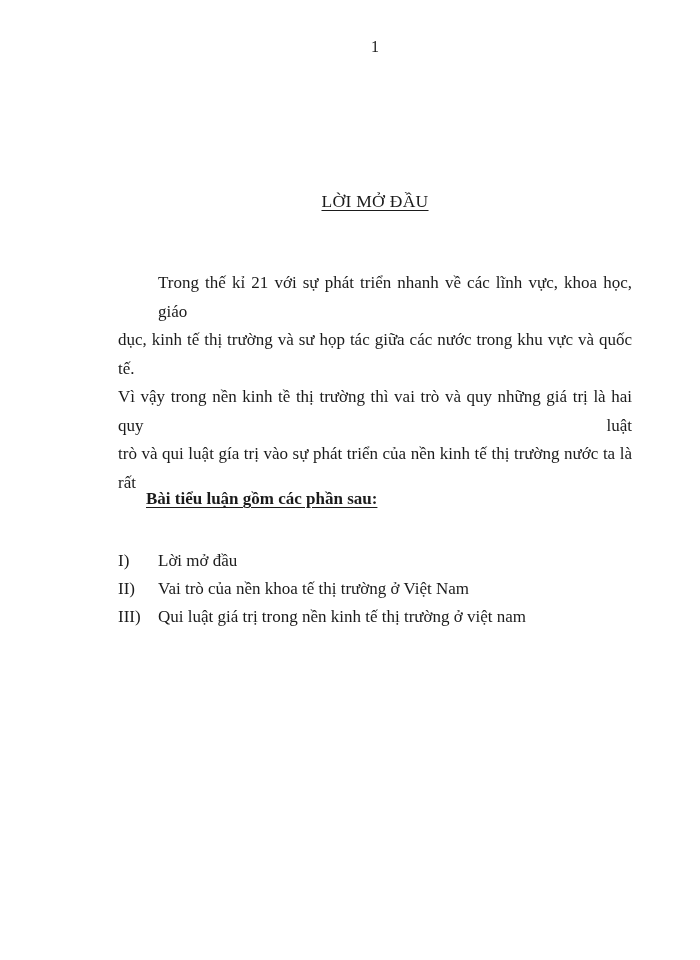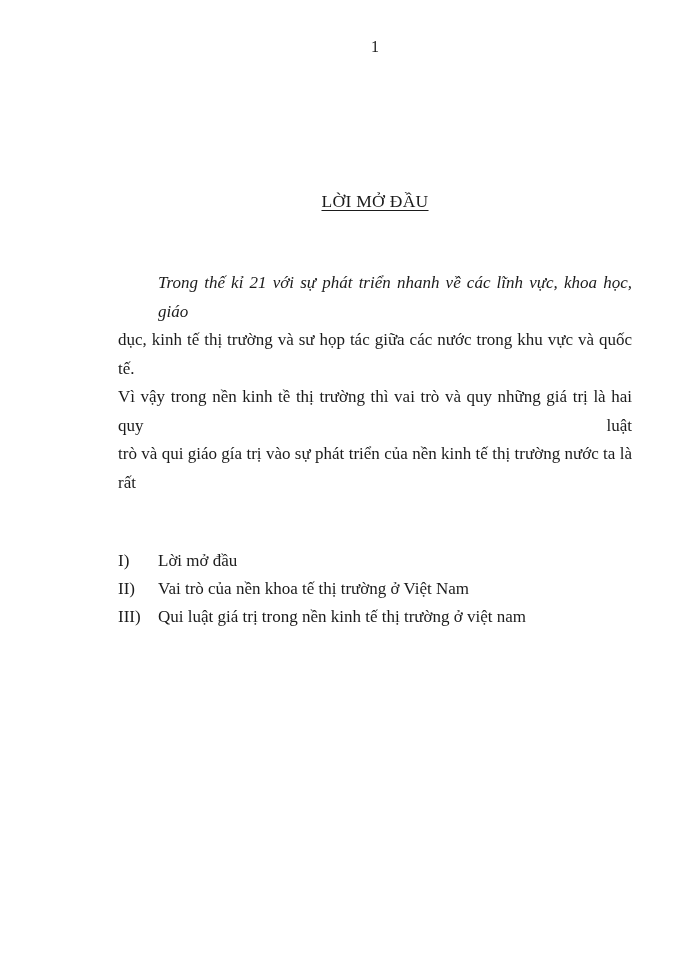--- a/index.html
+++ b/index.html
@@ -44,21 +44,21 @@
     width: 514px;
     font-size: 17px;
     line-height: 28.5px;
   }
   .pline {
     text-align: justify;
     text-align-last: justify;
     text-justify: inter-word;
     white-space: normal;
   }
-  .pline.indent { padding-left: 40px; font-style: italic; }
+  .pline.indent { padding-left: 40px; }
   .pline.last { text-align-last: left; }
   .section-heading {
     position: absolute;
     top: 489px;
     left: 146px;
     font-size: 17px;
     font-weight: bold;
   }
   .section-heading .u {
     text-decoration: underline;
@@ -84,23 +84,26 @@
   <div class="page-number">1</div>
 
   <div class="doc-title">
     <span class="u">LỜI MỞ ĐẦU</span>
   </div>
 
   <div class="paragraph">
     <div class="pline indent">Trong thế kỉ 21 với sự phát triển nhanh về các lĩnh vực, khoa học, giáo</div>
     <div class="pline">dục, kinh tế thị trường và sư họp tác giữa các nước trong khu vực và quốc tế.</div>
     <div class="pline">Vì vậy trong nền kinh tề thị trường thì vai trò và quy những giá trị là hai quy luật</div>
-    <div class="pline">trò và qui giáo gía trị vào sự phát triển của nền kinh tế thị trường nước ta là rất</div>
+    <div class="pline">trò và qui luật gía trị vào sự phát triển của nền kinh tế thị trường nước ta là rất</div>
   </div>
 
+  <div class="section-heading">
+    <span class="u">Bài tiểu luận gồm các phần sau:</span>
+  </div>
 
   <div class="outline">
     <div class="outline-item">
       <span class="o-label">I)</span>
       <span class="o-text">Lời mở đầu</span>
     </div>
     <div class="outline-item">
       <span class="o-label">II)</span>
       <span class="o-text">Vai trò của nền khoa tế thị trường ở Việt Nam</span>
     </div>

